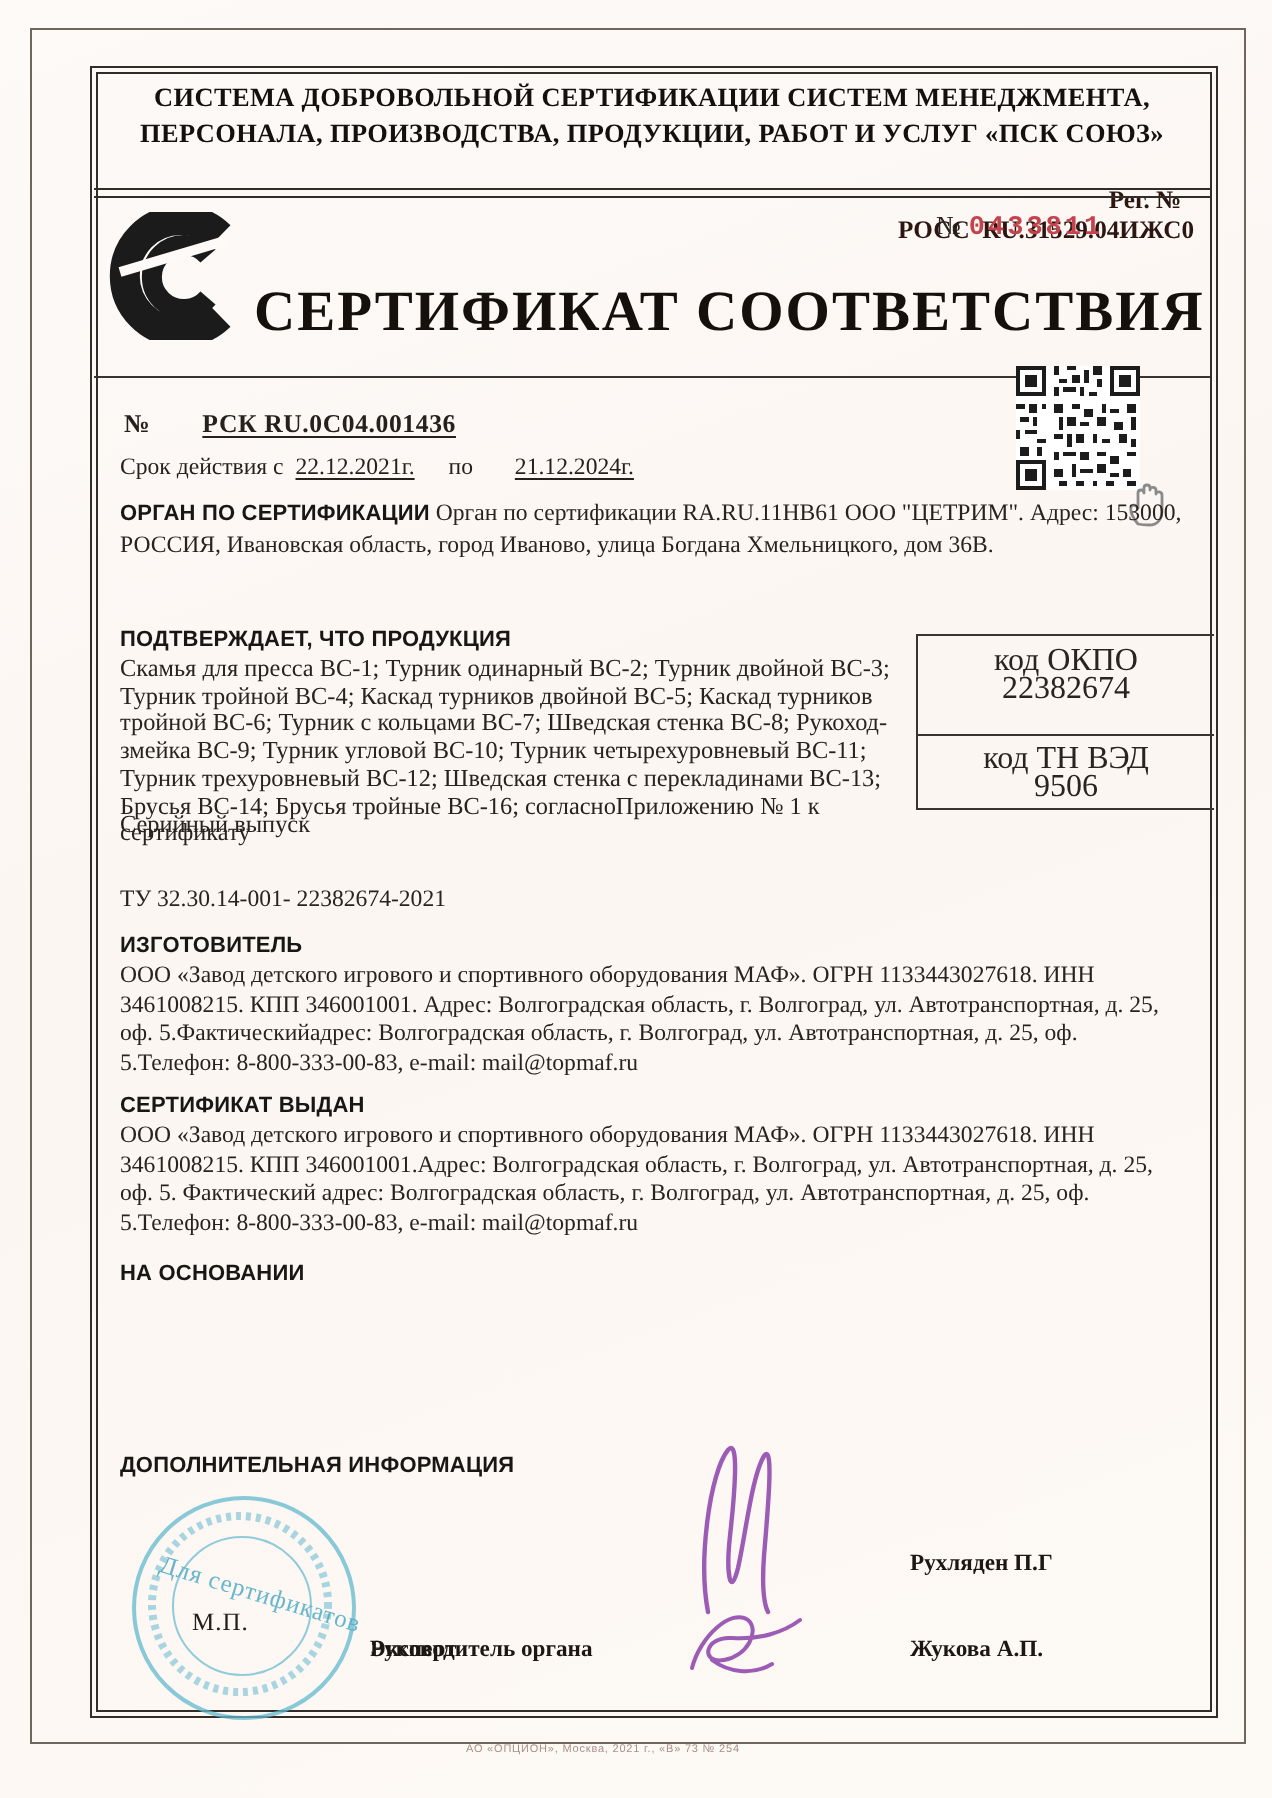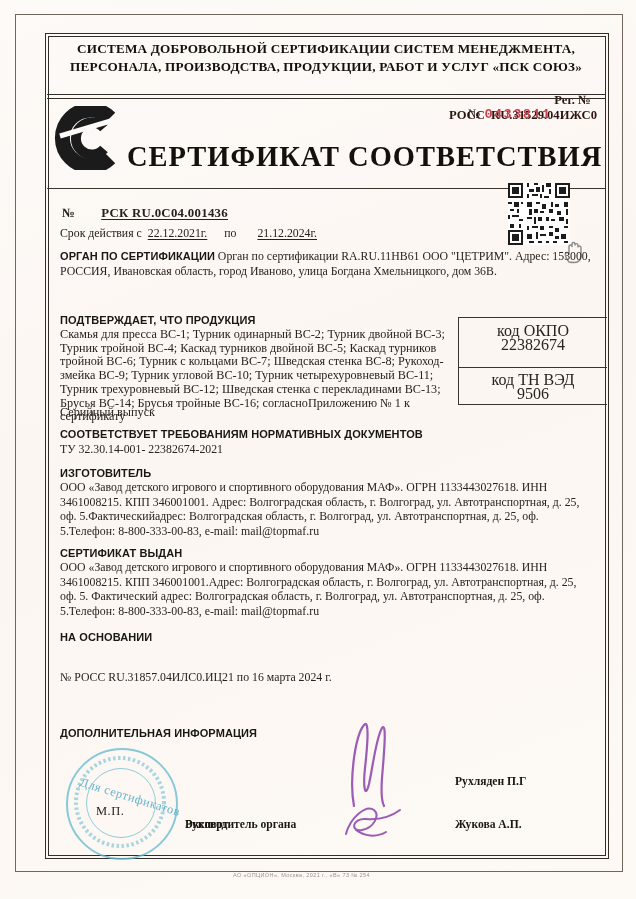--- a/index.html
+++ b/index.html
@@ -108,34 +108,32 @@
   <div class="abs prod-p" style="left:60px;top:406px;">Серийный выпуск</div>
 
   <div class="abs codes-box">
     <div class="codes-cell" style="top:6px;">код ОКПО</div>
     <div class="codes-cell" style="top:20px;">22382674</div>
     <div class="codes-divider"></div>
     <div class="codes-cell" style="top:55px;">код ТН ВЭД</div>
     <div class="codes-cell" style="top:69px;">9506</div>
   </div>
 
-  <div class="abs h-sans" style="left:60px;top:428px;">СООТВЕТСТВУЕТ ТРЕБОВАНИЯМ НОРМАТИВНЫХ ДОКУМЕНТОВ</div>
   <div class="abs body-p" style="left:60px;top:442px;">ТУ 32.30.14-001- 22382674-2021</div>
 
   <div class="abs h-sans" style="left:60px;top:467px;">ИЗГОТОВИТЕЛЬ</div>
   <div class="abs body-p" style="left:60px;top:480px;width:534px;">ООО «Завод детского игрового и спортивного оборудования МАФ». ОГРН 1133443027618. ИНН 3461008215. КПП 346001001. Адрес: Волгоградская область, г. Волгоград, ул. Автотранспортная, д. 25, оф. 5.Фактическийадрес: Волгоградская область, г. Волгоград, ул. Автотранспортная, д. 25, оф. 5.Телефон: 8-800-333-00-83, e-mail: mail@topmaf.ru</div>
 
   <div class="abs h-sans" style="left:60px;top:547px;">СЕРТИФИКАТ ВЫДАН</div>
   <div class="abs body-p" style="left:60px;top:560px;width:534px;">ООО «Завод детского игрового и спортивного оборудования МАФ». ОГРН 1133443027618. ИНН 3461008215. КПП 346001001.Адрес: Волгоградская область, г. Волгоград, ул. Автотранспортная, д. 25, оф. 5. Фактический адрес: Волгоградская область, г. Волгоград, ул. Автотранспортная, д. 25, оф. 5.Телефон: 8-800-333-00-83, e-mail: mail@topmaf.ru</div>
 
   <div class="abs h-sans" style="left:60px;top:631px;">НА ОСНОВАНИИ</div>
   <div class="abs body-p" style="left:60px;top:644px;width:534px;line-height:13.4px;">
     <br>
     <br>
-    <span>№ РОСС RU.31857.04ИЛС0.ИЦ21 по 16 марта 2024 г.</span>
   </div>
 
   <div class="abs h-sans" style="left:60px;top:727px;">ДОПОЛНИТЕЛЬНАЯ ИНФОРМАЦИЯ</div>
 
   <div class="abs stamp-outer"></div>
   <div class="abs stamp-inner"></div>
   <svg class="abs" style="left:66px;top:748px;" width="108" height="108" viewBox="0 0 108 108">
     <circle cx="54" cy="54" r="44" fill="none" stroke="rgba(98,184,206,.55)" stroke-width="4" stroke-dasharray="2.5 2.5"></circle>
   </svg>
   <div class="abs stamp-text">Для сертификатов</div>

